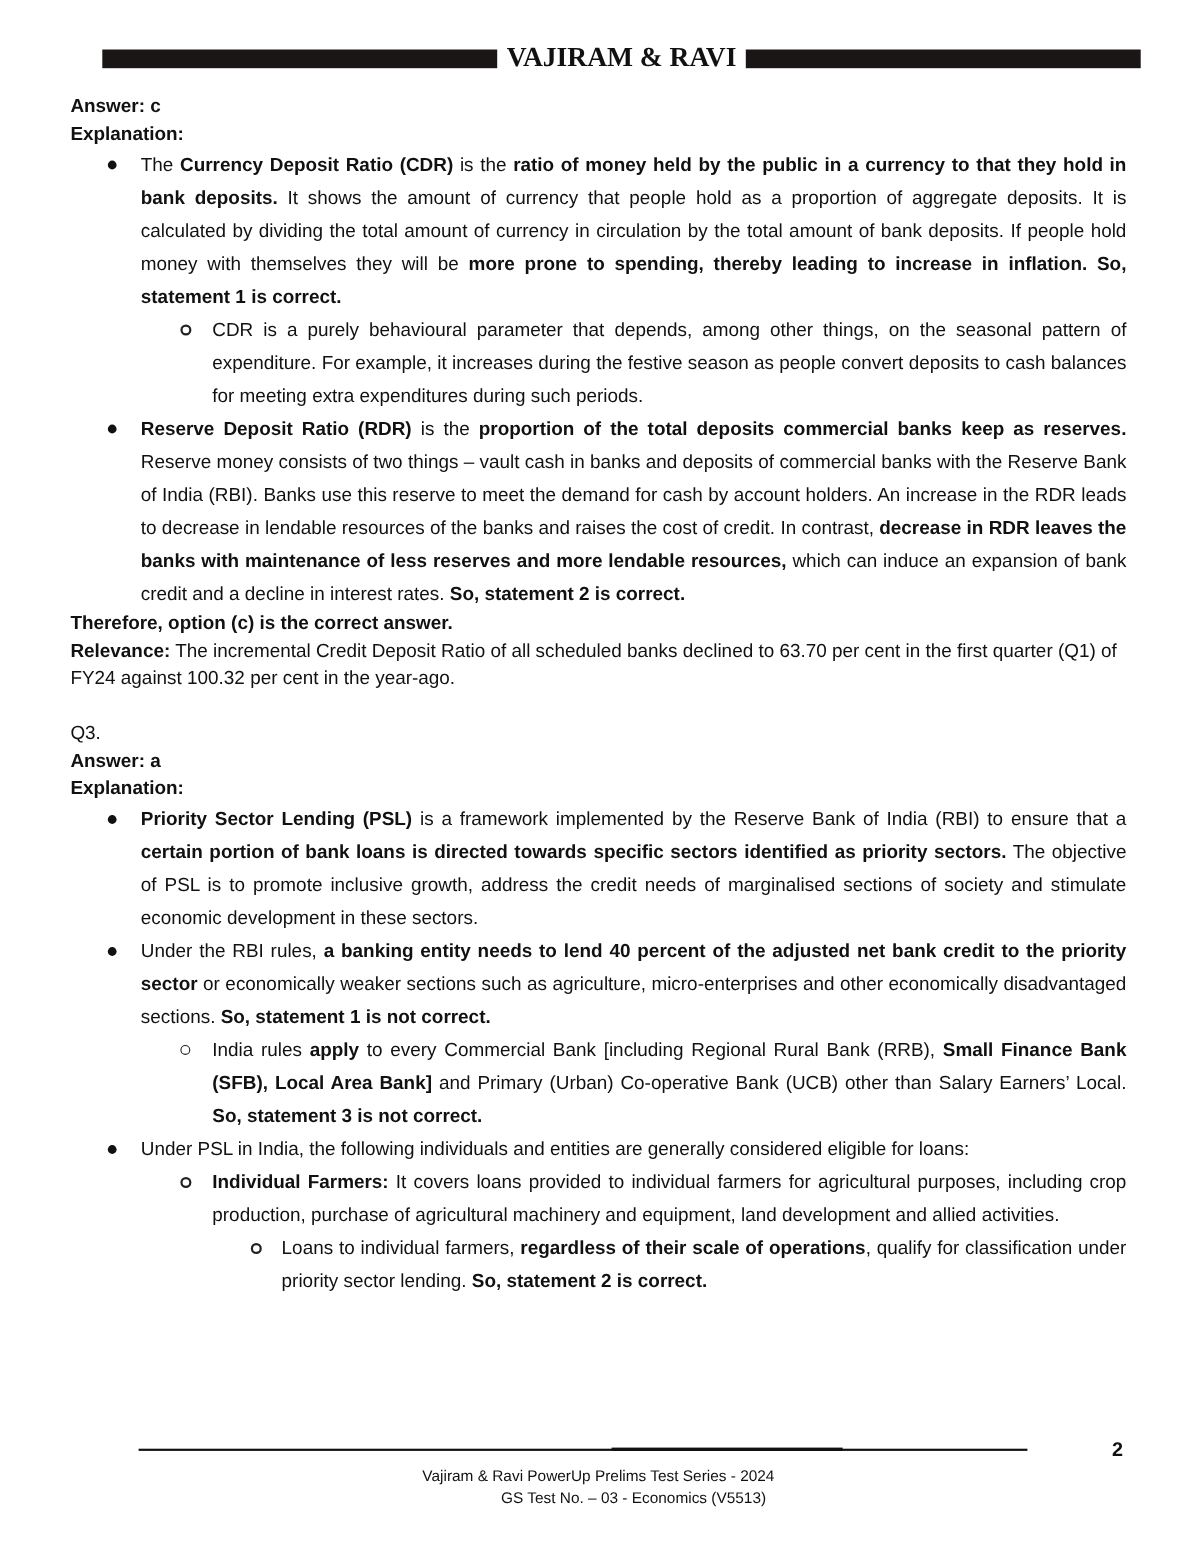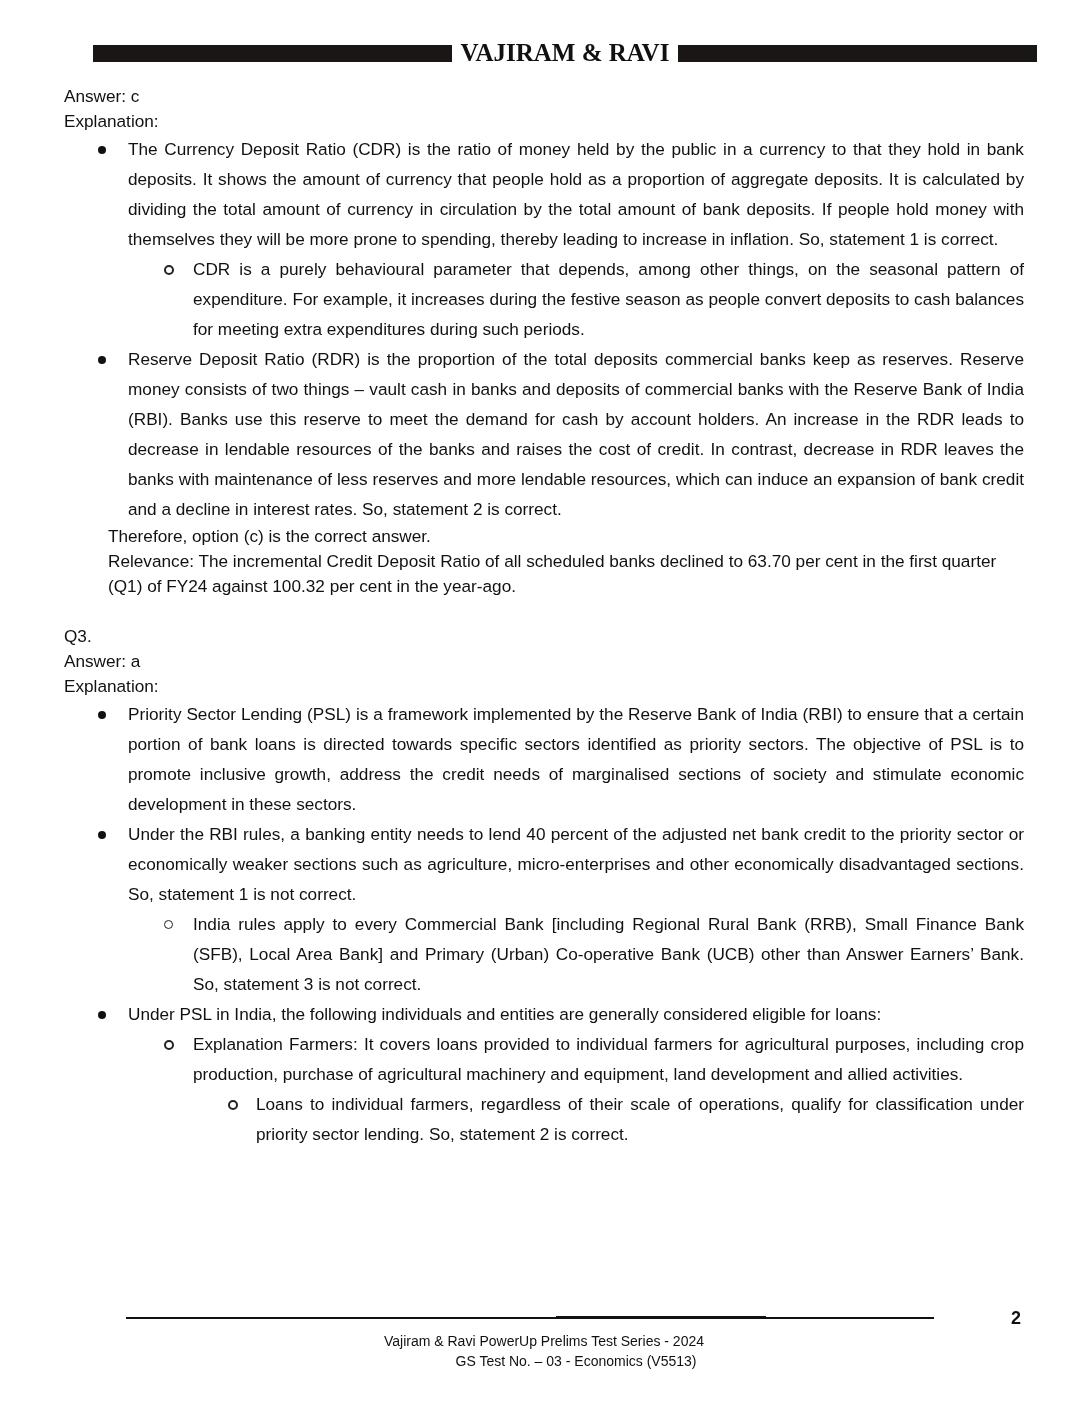--- a/index.html
+++ b/index.html
@@ -14,23 +14,23 @@
   .header .bar { flex: 1; height: 17px; background: #1a1616; }
   .header .brand {
     font-family: "Liberation Serif", serif; font-weight: bold; font-size: 25px;
     letter-spacing: 0px; padding: 0 9px; color: #111; white-space: nowrap;
     transform: scaleX(1.0);
   }
   .content {
     position: absolute; left: 64px; top: 84px; width: 960px;
     font-size: 17.2px; line-height: 30px;
   }
-  .compact { line-height: 25px; margin-left: 44px; }
+  .compact { line-height: 25px; }
   .qnum { line-height: 25px; }
-  b { font-weight: normal; }
+  b { font-weight: bold; }
   .bl1 {
     position: relative; padding-left: 64px; text-align: justify;
   }
   .bl1::before {
     content: ""; position: absolute; left: 34px; top: 12px; width: 8px; height: 8px;
     background: #111; border-radius: 50%;
   }
   .bl2 {
     position: relative; padding-left: 129px; text-align: justify;
   }
@@ -87,25 +87,25 @@
   <div class="gap"></div>
 
   <div class="qnum">Q3.</div>
   <div class="qnum"><b>Answer: a</b></div>
   <div class="qnum"><b>Explanation:</b></div>
 
   <div class="bl1"><b>Priority Sector Lending (PSL)</b><span> is a framework implemented by the Reserve Bank of India (RBI) to ensure that a </span><b>certain portion of bank loans is directed towards specific sectors identified as priority sectors.</b><span> The objective of PSL is to promote inclusive growth, address the credit needs of marginalised sections of society and stimulate economic development in these sectors.</span></div>
 
   <div class="bl1"><span>Under the RBI rules, </span><b>a banking entity needs to lend 40 percent of the adjusted net bank credit to the priority sector</b><span> or economically weaker sections such as agriculture, micro-enterprises and other economically disadvantaged sections. </span><b>So, statement 1 is not correct.</b></div>
 
-  <div class="bl2 thin"><span>India rules </span><b>apply</b><span> to every Commercial Bank [including Regional Rural Bank (RRB), </span><b>Small Finance Bank (SFB), Local Area Bank]</b><span> and Primary (Urban) Co-operative Bank (UCB) other than Answer Earners’ Bank. </span><b>So, statement 3 is not correct.</b></div>
+  <div class="bl2 thin"><span>India rules </span><b>apply</b><span> to every Commercial Bank [including Regional Rural Bank (RRB), </span><b>Small Finance Bank (SFB), Local Area Bank]</b><span> and Primary (Urban) Co-operative Bank (UCB) other than Salary Earners’ Local. </span><b>So, statement 3 is not correct.</b></div>
 
   <div class="bl1"><span>Under PSL in India, the following individuals and entities are generally considered eligible for loans:</span></div>
 
-  <div class="bl2"><b>Explanation Farmers:</b><span> It covers loans provided to individual farmers for agricultural purposes, including crop production, purchase of agricultural machinery and equipment, land development and allied activities.</span></div>
+  <div class="bl2"><b>Individual Farmers:</b><span> It covers loans provided to individual farmers for agricultural purposes, including crop production, purchase of agricultural machinery and equipment, land development and allied activities.</span></div>
 
   <div class="bl3"><span>Loans to individual farmers, </span><b>regardless of their scale of operations</b><span>, qualify for classification under priority sector lending. </span><b>So, statement 2 is correct.</b></div>
 </div>
 
 <div class="footer-line"></div>
 <div class="footer-line-thick"></div>
 <div class="page-num">2</div>
 <div class="footer-text" style="top:1331px;">Vajiram &amp; Ravi PowerUp Prelims Test Series - 2024</div>
 <div class="footer-text" style="top:1351px;padding-left:32px;">GS Test No. – 03 - Economics (V5513)</div>
 

